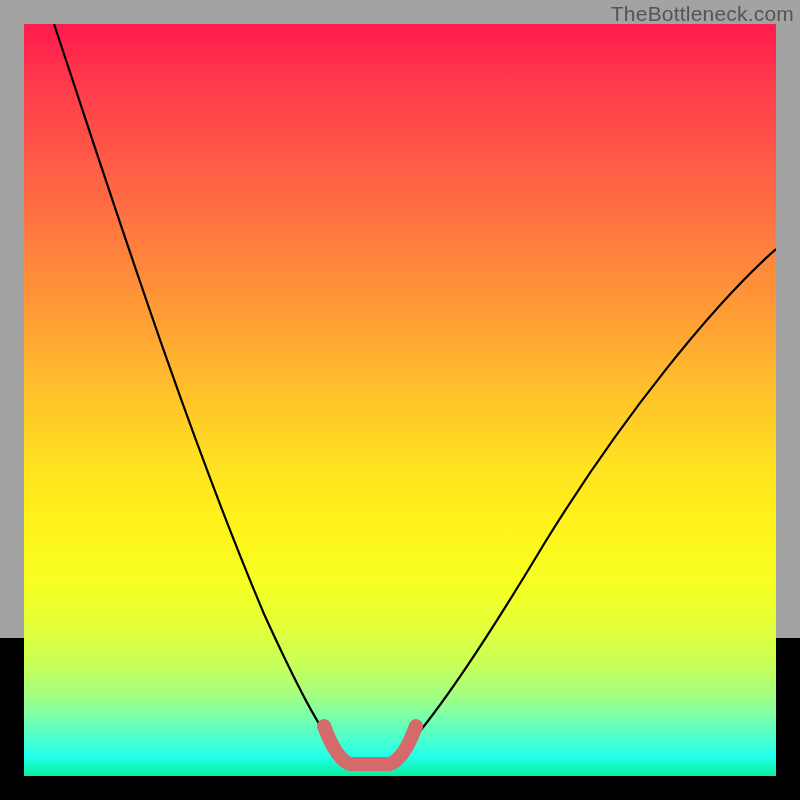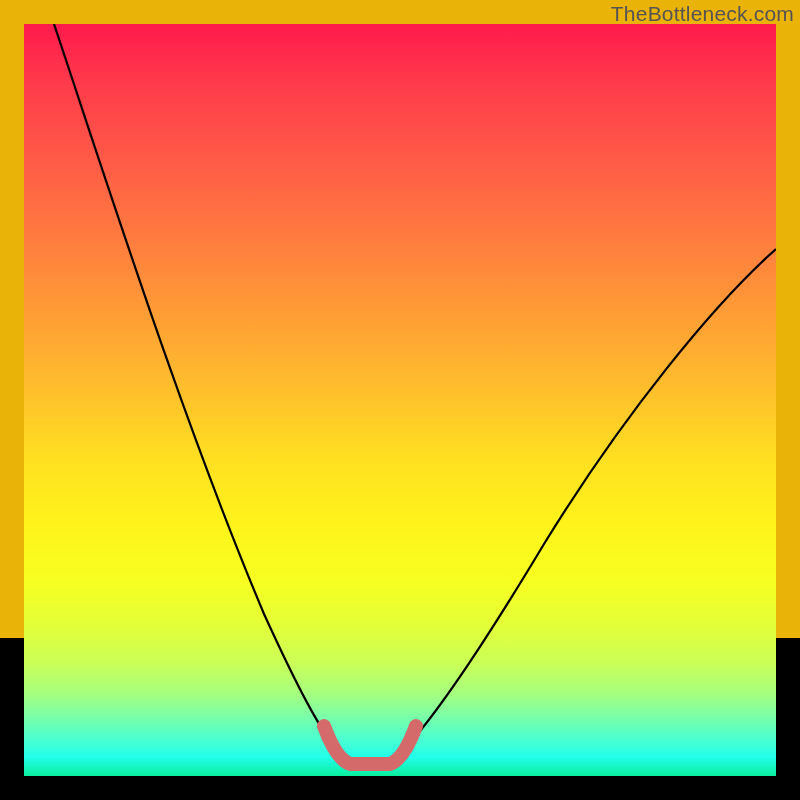--- a/index.html
+++ b/index.html
@@ -9,21 +9,21 @@
     height: 800px;
     background: #000;
     overflow: hidden;
   }
   .frame {
     position: absolute;
     left: 0;
     top: 0;
     width: 800px;
     height: 638px;
-    background: #eab308;
+    background: #a3a3a3;
     text-align: right;
   }
   .plot {
     position: absolute;
     left: 24px;
     top: 24px;
     width: 752px;
     height: 752px;
     background: linear-gradient(to bottom,
       #ff1a4c 0%,

